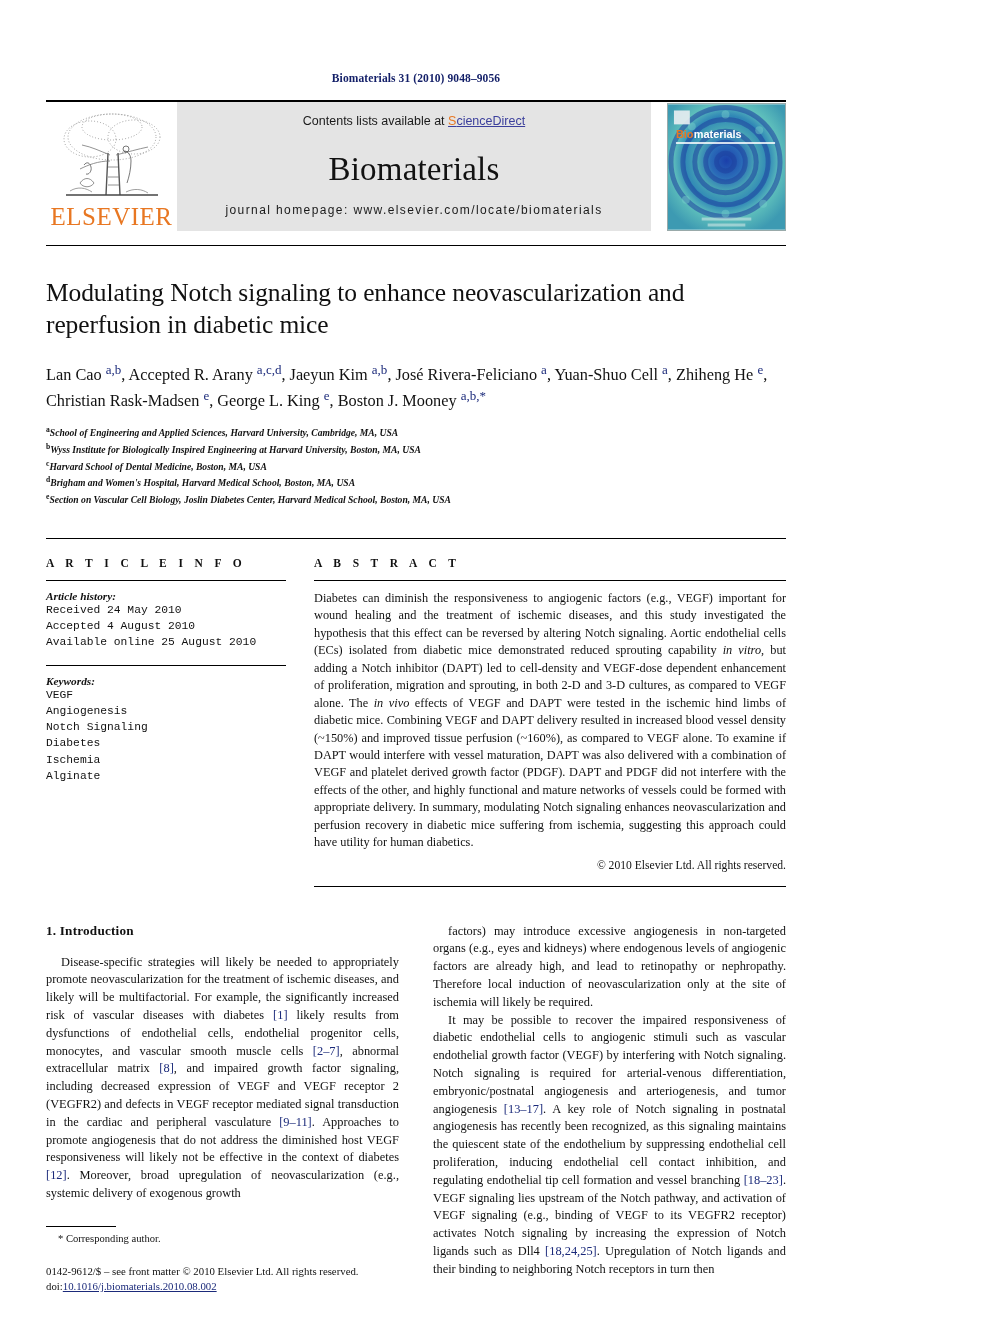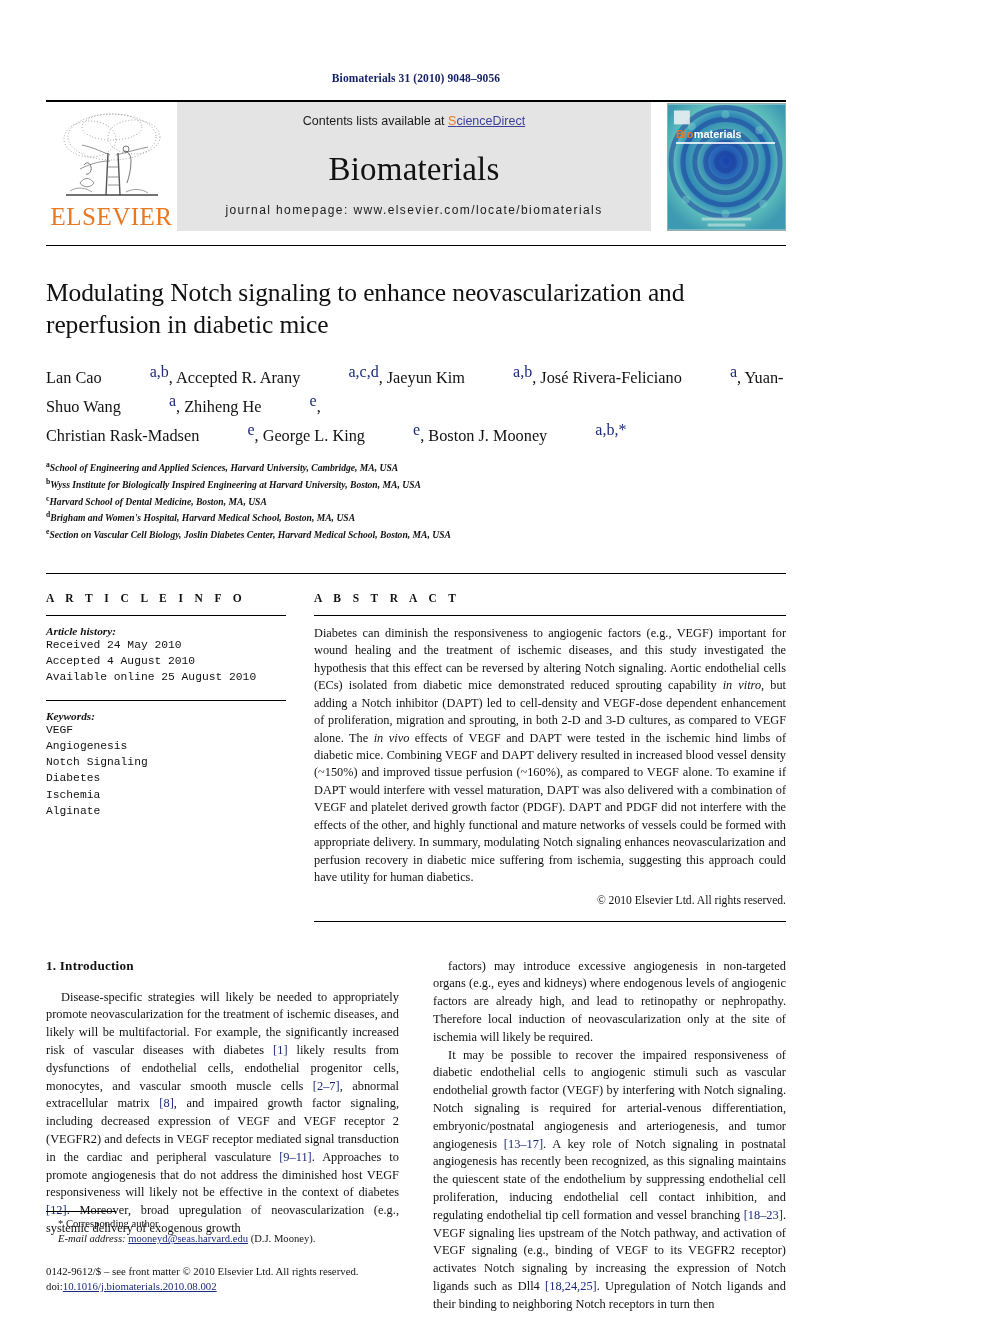--- a/index.html
+++ b/index.html
@@ -118,21 +118,21 @@
     font-weight: normal;
     letter-spacing: -0.1px;
   }
   .authors {
     font-family: "Liberation Serif", serif;
     font-size: 16.3px;
     line-height: 1.38;
     margin-top: 20px;
     color: #111;
   }
-  .authors sup { color: #1b2a7a; font-size: 16px; margin-left: 44px; }
+  .authors sup { color: #1b2a7a; font-size: 13px; }
   .affil {
     font-family: "Liberation Serif", serif;
     font-style: italic;
     font-weight: bold;
     font-size: 9.6px;
     line-height: 1.52;
     margin-top: 11px;
     color: #111;
   }
   .affil div sup { font-size: 7.6px; font-style: normal; }
@@ -322,21 +322,21 @@
         <rect x="40" y="120" width="38" height="3" fill="#cfe6e4" opacity="0.6"></rect>
       </svg>
     </div>
   </div>
 
   <div class="title-rule"></div>
 
   <h1 class="article-title">Modulating Notch signaling to enhance neovascularization and reperfusion in diabetic mice</h1>
 
   <div class="authors">
-    <div id="auth1"><span>Lan Cao </span><sup>a,b</sup><span>, Accepted R. Arany </span><sup>a,c,d</sup><span>, Jaeyun Kim </span><sup>a,b</sup><span>, José Rivera-Feliciano </span><sup>a</sup><span>, Yuan-Shuo Wang </span><sup>a</sup><span>, Zhiheng He </span><sup>e</sup><span>,</span></div>
+    <div id="auth1"><span>Lan Cao </span><sup>a,b</sup><span>, Accepted R. Arany </span><sup>a,c,d</sup><span>, Jaeyun Kim </span><sup>a,b</sup><span>, José Rivera-Feliciano </span><sup>a</sup><span>, Yuan-Shuo Cell </span><sup>a</sup><span>, Zhiheng He </span><sup>e</sup><span>,</span></div>
     <div id="auth2"><span>Christian Rask-Madsen </span><sup>e</sup><span>, George L. King </span><sup>e</sup><span>, Boston J. Mooney </span><sup>a,b,*</sup></div>
   </div>
 
   <div class="affil" id="affils">
       <div><sup>a</sup>School of Engineering and Applied Sciences, Harvard University, Cambridge, MA, USA</div>
       <div><sup>b</sup>Wyss Institute for Biologically Inspired Engineering at Harvard University, Boston, MA, USA</div>
       <div><sup>c</sup>Harvard School of Dental Medicine, Boston, MA, USA</div>
       <div><sup>d</sup>Brigham and Women's Hospital, Harvard Medical School, Boston, MA, USA</div>
       <div><sup>e</sup>Section on Vascular Cell Biology, Joslin Diabetes Center, Harvard Medical School, Boston, MA, USA</div>
     </div>
@@ -380,24 +380,19 @@
     </div>
     <div class="bodycol">
       <p class="body-p" id="p-right-1">factors) may introduce excessive angiogenesis in non-targeted organs (e.g., eyes and kidneys) where endogenous levels of angiogenic factors are already high, and lead to retinopathy or nephropathy. Therefore local induction of neovascularization only at the site of ischemia will likely be required.</p>
       <p class="body-p" id="p-right-2">It may be possible to recover the impaired responsiveness of diabetic endothelial cells to angiogenic stimuli such as vascular endothelial growth factor (VEGF) by interfering with Notch signaling. Notch signaling is required for arterial-venous differentiation, embryonic/postnatal angiogenesis and arteriogenesis, and tumor angiogenesis <span class="ref">[13–17]</span>. A key role of Notch signaling in postnatal angiogenesis has recently been recognized, as this signaling maintains the quiescent state of the endothelium by suppressing endothelial cell proliferation, inducing endothelial cell contact inhibition, and regulating endothelial tip cell formation and vessel branching <span class="ref">[18–23]</span>. VEGF signaling lies upstream of the Notch pathway, and activation of VEGF signaling (e.g., binding of VEGF to its VEGFR2 receptor) activates Notch signaling by increasing the expression of Notch ligands such as Dll4 <span class="ref">[18,24,25]</span>. Upregulation of Notch ligands and their binding to neighboring Notch receptors in turn then</p>
     </div>
   </div>
 
   <div class="footnote-block">
     <div class="foot-rule"></div>
     <div class="foot-line">* Corresponding author.</div>
-    <div class="foot-line">
-      <i>E-mail address:</i>
-      <a class="link" href="#">mooneyd@seas.harvard.edu</a>
-      <span>(D.J. Mooney).</span>
-    </div>
     <div class="issn-block">
       <div>0142-9612/$ – see front matter © 2010 Elsevier Ltd. All rights reserved.</div>
       <div><span>doi:</span><a class="link" href="#">10.1016/j.biomaterials.2010.08.002</a></div>
     </div>
   </div>
 
 </div>
 
 </body></html>

